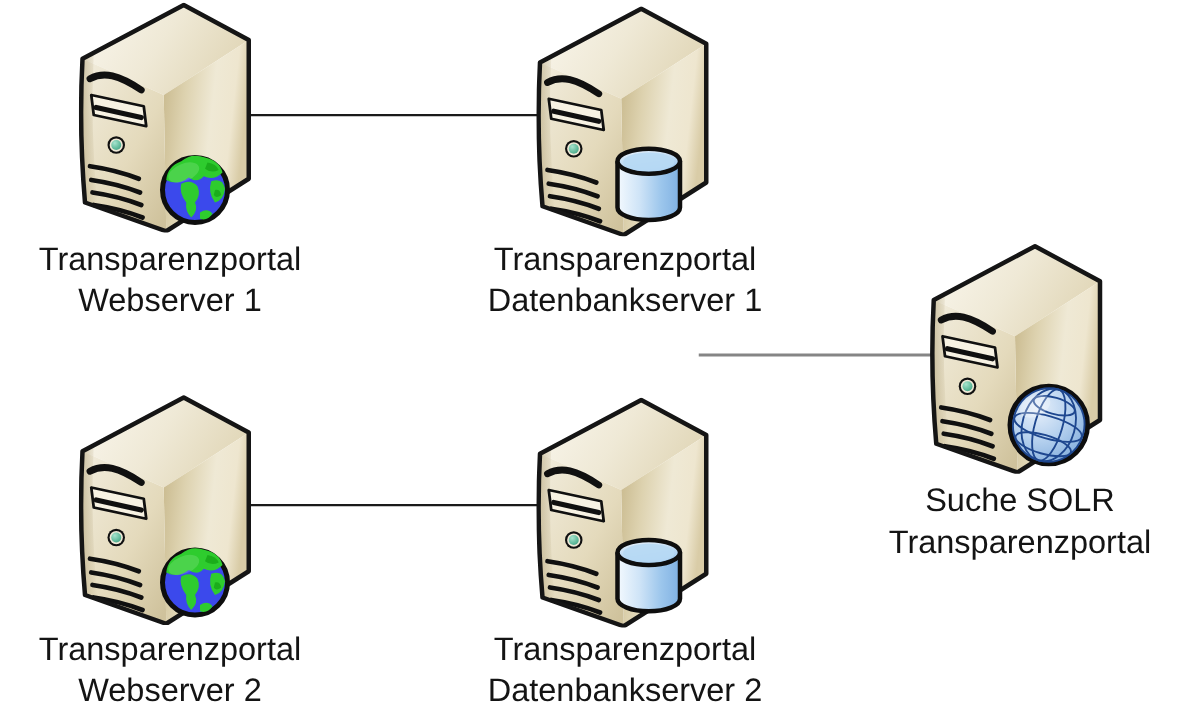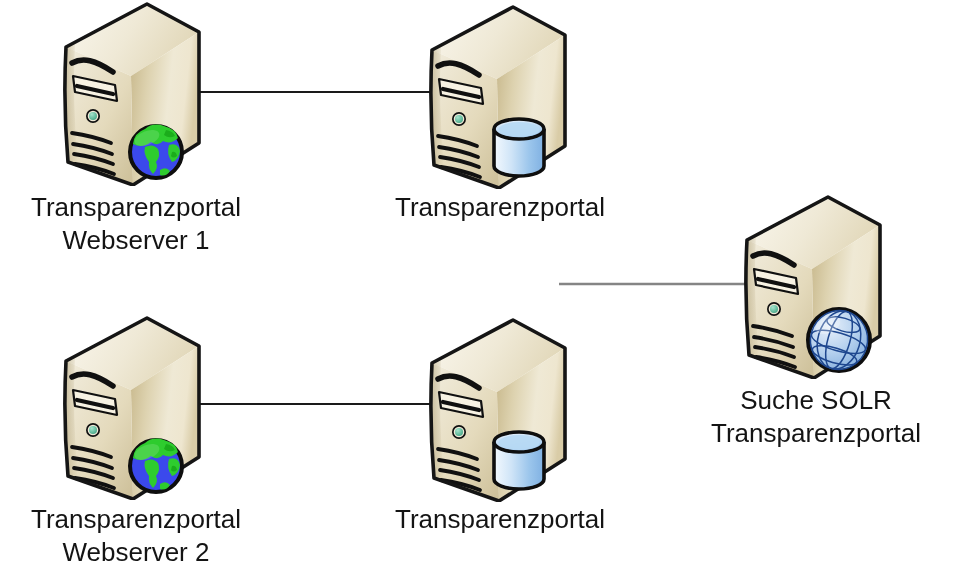--- a/index.html
+++ b/index.html
@@ -150,20 +150,21 @@
   <div class="node" style="left:429px;top:5px">
     <svg width="140" height="184" viewBox="0 0 140 184">
       <use href="#server-glyph"></use>
       <g>
           <use href="#db-cylinder"></use>
         </g>
     </svg>
   </div>
   <div class="label" style="left:350px;top:191px">
     <div>Transparenzportal</div>
+    <div>Datenbankserver 1</div>
   </div>
 
   <div class="node" style="left:63px;top:316px">
     <svg width="140" height="184" viewBox="0 0 140 184">
       <use href="#server-glyph"></use>
       <g>
           <use href="#web-globe"></use>
         </g>
     </svg>
   </div>
@@ -175,20 +176,21 @@
   <div class="node" style="left:429px;top:318px">
     <svg width="140" height="184" viewBox="0 0 140 184">
       <use href="#server-glyph"></use>
       <g>
           <use href="#db-cylinder"></use>
         </g>
     </svg>
   </div>
   <div class="label" style="left:350px;top:503px">
     <div>Transparenzportal</div>
+    <div>Datenbankserver 2</div>
   </div>
 
   <div class="node" style="left:744px;top:195px">
     <svg width="140" height="184" viewBox="0 0 140 184">
       <use href="#server-glyph"></use>
       <g>
           <use href="#wire-globe"></use>
         </g>
     </svg>
   </div>

